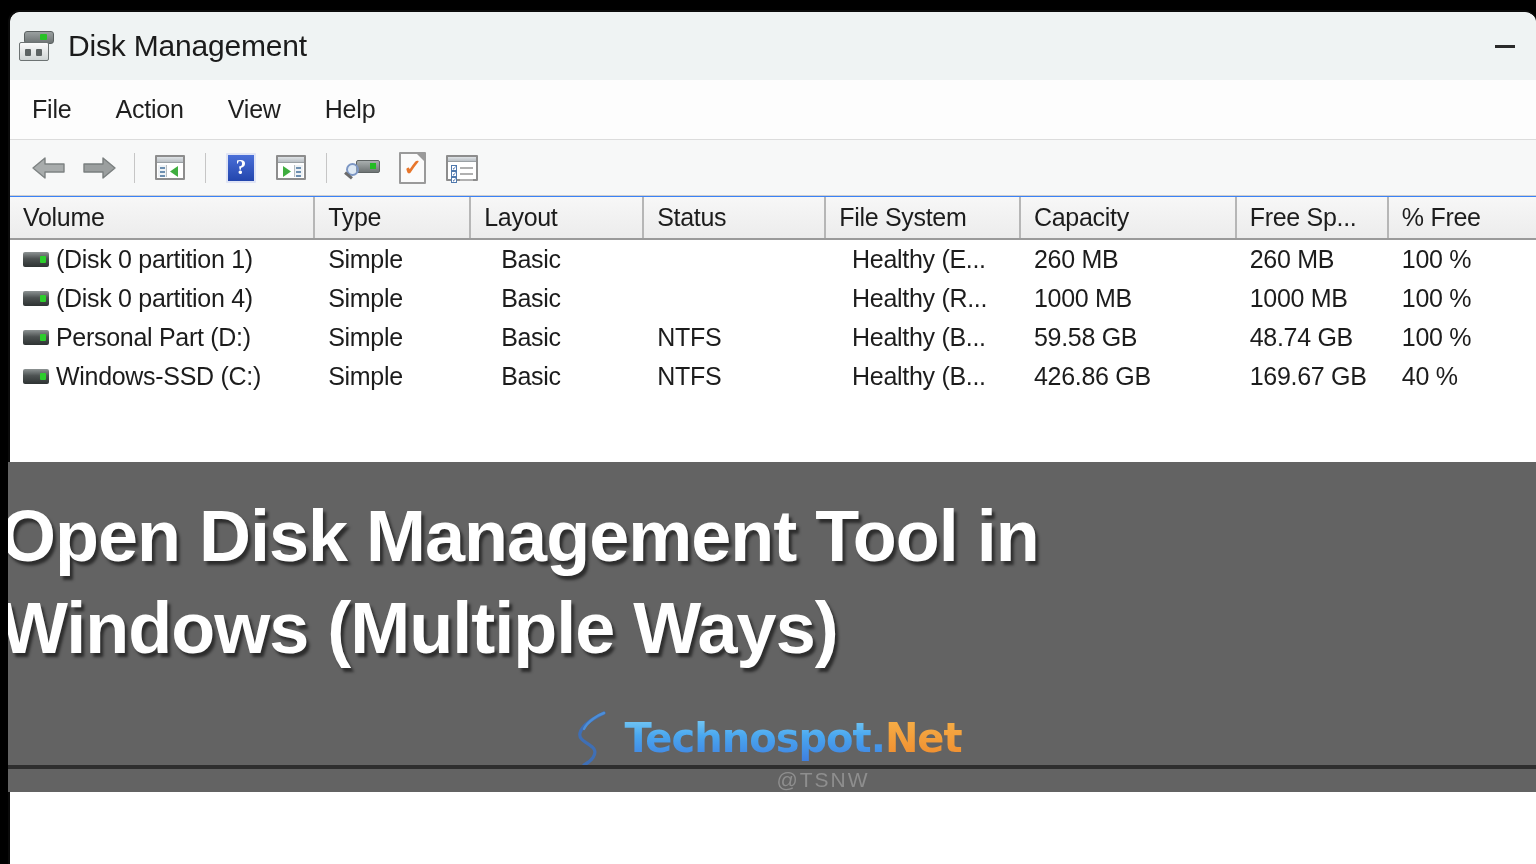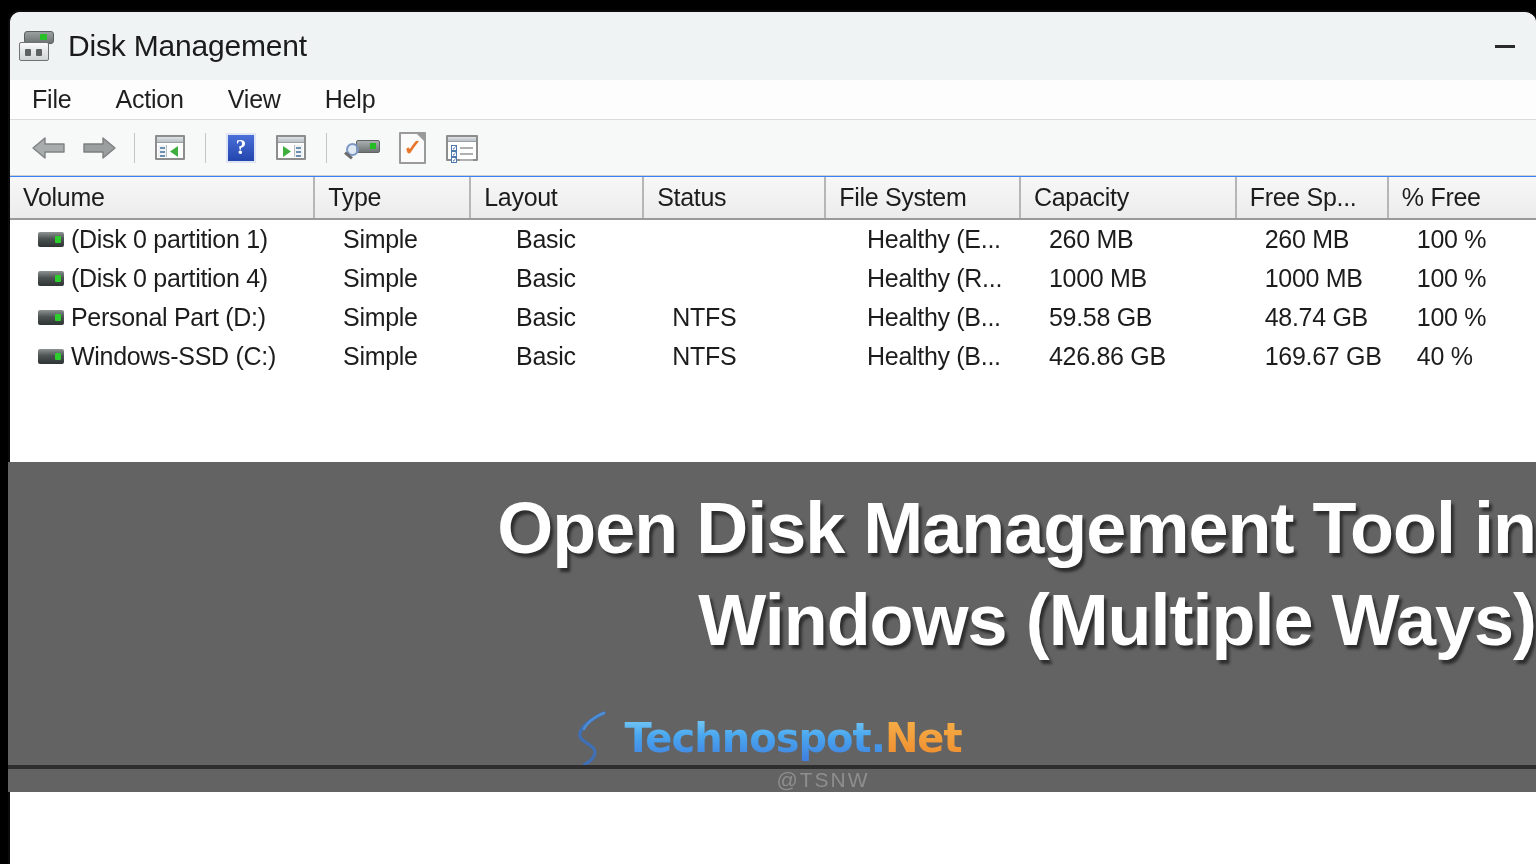--- a/index.html
+++ b/index.html
@@ -81,21 +81,21 @@
   .winbtn {
     width: 62px; height: 68px;
     display: flex; align-items: center; justify-content: center;
   }
   .winbtn .min-glyph {
     width: 20px; height: 3px; background: #2a2a2a;
   }
 
   
   .menubar {
-    height: 40px;
+    height: 60px;
     background: #fdfdfd;
     border-bottom: 1px solid #dcdcdc;
     display: flex; align-items: center;
     padding-left: 22px;
   }
   .menu-item {
     font-size: 25px; color: #1f1f1f;
     margin-right: 44px;
     letter-spacing: -0.2px;
   }
@@ -229,21 +229,21 @@
     border-right: 2px solid #b6b6b6;
     background: linear-gradient(#f7f7f7,#ececec);
     letter-spacing: -0.3px;
     overflow: hidden;
     white-space: nowrap;
   }
   .tbody { background: #fff; }
   .tr { display: flex; height: 39px; align-items: center; }
   .td {
     font-size: 25px; color: #1c1c1c;
-    padding-left: 28px;
+    padding-left: 13px;
     white-space: nowrap;
     overflow: hidden;
     letter-spacing: -0.3px;
     display: flex; align-items: center;
   }
   .vol-ico {
     width: 26px; height: 15px;
     background: linear-gradient(#8d9393 0%, #4d5252 45%, #2e3333 100%);
     border-radius: 2px;
     position: relative;
@@ -295,22 +295,22 @@
     width: 1536px; height: 330px;
     background: #636363;
     z-index: 40;
   }
   .overlay .rule {
     position: absolute; left: 0; right: 0; top: 303px;
     height: 4px; background: #2e2e2e;
   }
   .ov-title {
     position: absolute;
-    left: 0; right: 0; top: 20px;
-    text-align: right;
+    left: 0; right: 0; top: 28px;
+    text-align: left;
     font-size: 72px;
     font-weight: bold;
     color: #ffffff;
     line-height: 1.28;
     letter-spacing: -1px;
     text-shadow: 3px 4px 3px rgba(0,0,0,0.55);
   }
   .brand {
     position: absolute;
     left: 0; right: 0; top: 247px;

